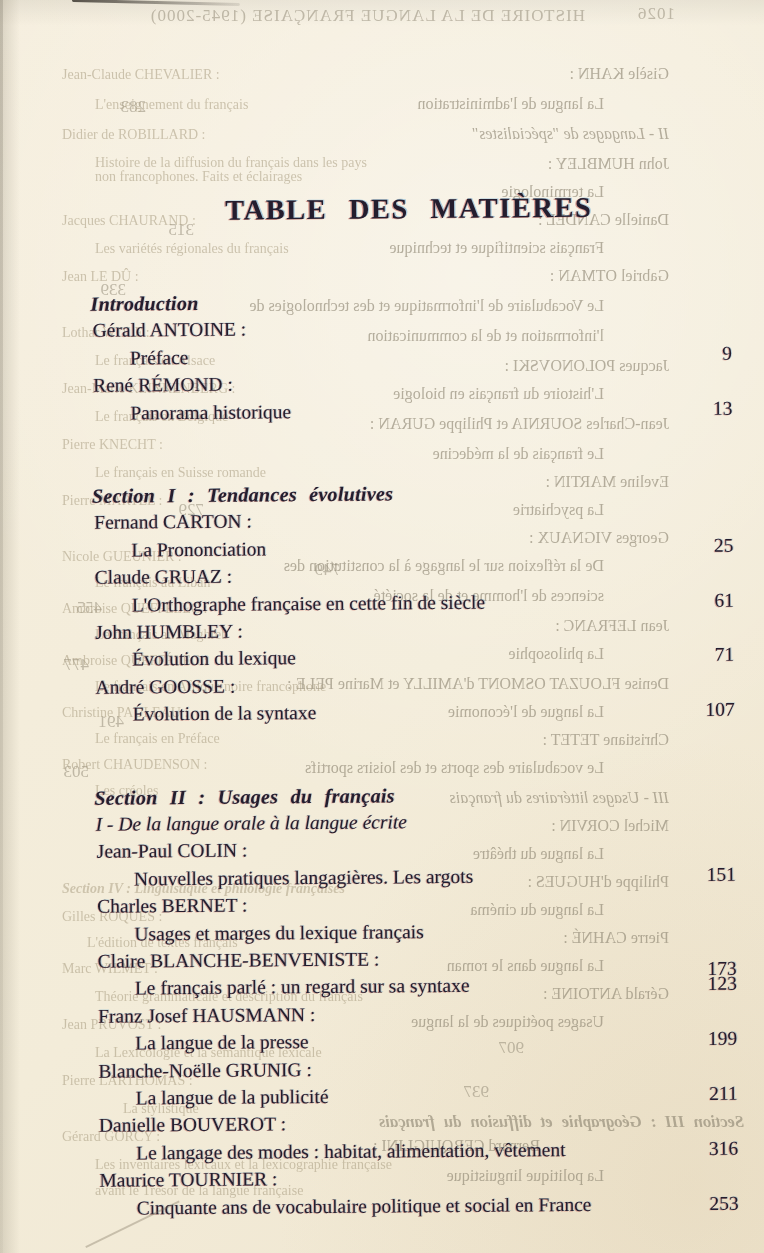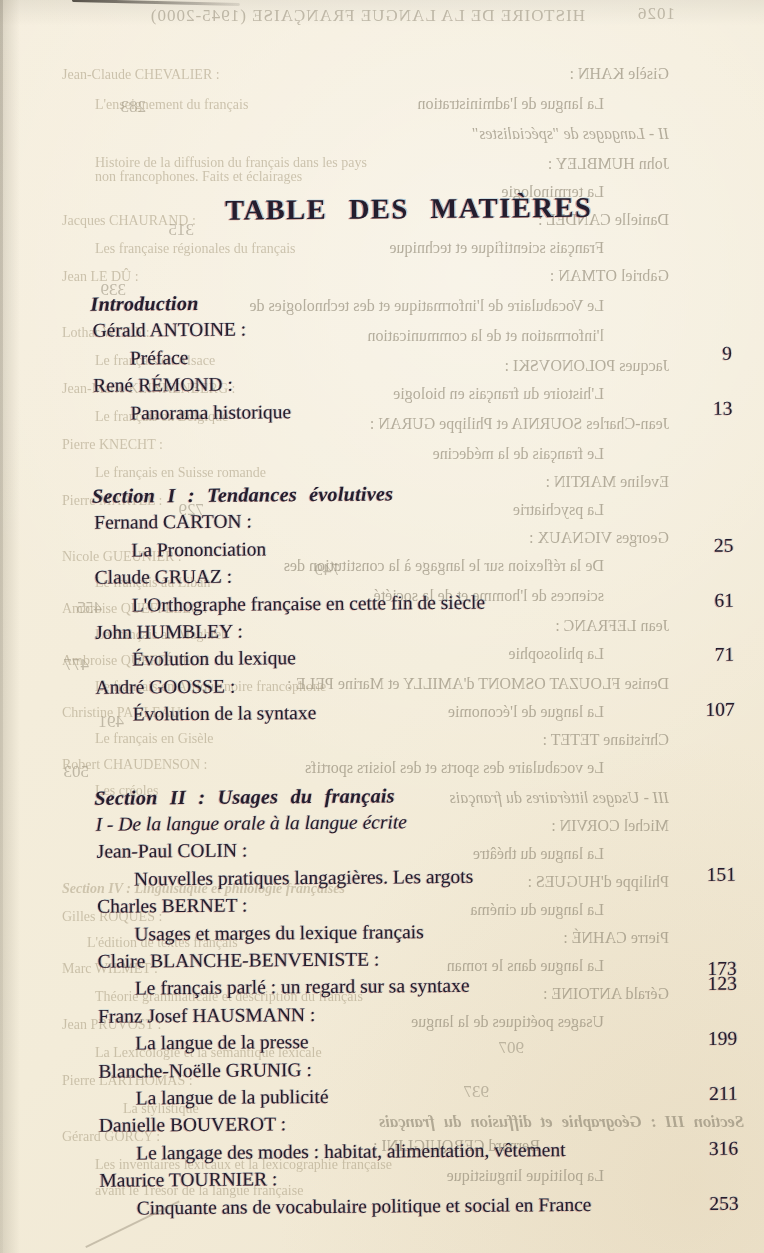--- a/index.html
+++ b/index.html
@@ -118,40 +118,41 @@
       <div class="b-line b-num" style="left: 662px; top: 598px;">455</div>
       <div class="b-line b-num" style="left: 675px; top: 655px;">477</div>
       <div class="b-line b-num" style="left: 640px; top: 712px;">491</div>
       <div class="b-line b-num" style="left: 675px; top: 762px;">503</div>
       <div class="b-line b-num" style="left: 240px; top: 1038px;">907</div>
       <div class="b-line b-num" style="left: 275px; top: 1082px;">937</div>
     </div>
   <div class="ghost-layer" id="ghost">
       <div class="g-line" style="left: 62px; top: 64px;">Jean-Claude CHEVALIER :</div>
       <div class="g-line" style="left: 95px; top: 94px;">L'enseignement du français</div>
+      <div class="g-line" style="left: 62px; top: 124px;">Didier de ROBILLARD :</div>
       <div class="g-line" style="left: 95px; top: 152px;">Histoire de la diffusion du français dans les pays</div>
       <div class="g-line" style="left: 95px; top: 166px;">non francophones. Faits et éclairages</div>
       <div class="g-line" style="left: 62px; top: 210px;">Jacques CHAURAND :</div>
-      <div class="g-line" style="left: 95px; top: 238px;">Les française régionales du français</div>
+      <div class="g-line" style="left: 95px; top: 238px;">Les variétés régionales du français</div>
       <div class="g-line" style="left: 62px; top: 266px;">Jean LE DÛ :</div>
       <div class="g-line" style="left: 62px; top: 322px;">Lothar WOLF :</div>
       <div class="g-line" style="left: 95px; top: 350px;">Le français en Alsace</div>
       <div class="g-line" style="left: 62px; top: 378px;">Jean-Marie KLINKENBERG :</div>
       <div class="g-line" style="left: 95px; top: 406px;">Le français en Belgique</div>
       <div class="g-line" style="left: 62px; top: 434px;">Pierre KNECHT :</div>
       <div class="g-line" style="left: 95px; top: 462px;">Le français en Suisse romande</div>
       <div class="g-line" style="left: 62px; top: 490px;">Pierre MARTEL :</div>
       <div class="g-line" style="left: 62px; top: 546px;">Nicole GUEUNIER :</div>
       <div class="g-line" style="left: 95px; top: 572px;">Le français au Liban</div>
       <div class="g-line" style="left: 62px; top: 598px;">Ambroise QUEFFÉLEC :</div>
       <div class="g-line" style="left: 95px; top: 624px;">Le français au Maghreb</div>
       <div class="g-line" style="left: 62px; top: 650px;">Ambroise QUEFFÉLEC :</div>
       <div class="g-line" style="left: 95px; top: 676px;">Le français en Afrique noire francophone</div>
       <div class="g-line" style="left: 62px; top: 702px;">Christine PAULEAU :</div>
-      <div class="g-line" style="left: 95px; top: 728px;">Le français en Gisèle</div>
+      <div class="g-line" style="left: 95px; top: 728px;">Le français en Préface</div>
       <div class="g-line" style="left: 62px; top: 754px;">Robert CHAUDENSON :</div>
       <div class="g-line" style="left: 95px; top: 780px;">Les créoles</div>
       <div class="g-line g-sec" style="left: 62px; top: 878px;">Section IV : Linguistique et philologie françaises</div>
       <div class="g-line" style="left: 62px; top: 906px;">Gilles ROQUES :</div>
       <div class="g-line" style="left: 87px; top: 932px;">L'édition de textes français</div>
       <div class="g-line" style="left: 62px; top: 958px;">Marc WILMET :</div>
       <div class="g-line" style="left: 95px; top: 986px;">Théorie grammaticale et description du français</div>
       <div class="g-line" style="left: 62px; top: 1014px;">Jean PRUVOST :</div>
       <div class="g-line" style="left: 95px; top: 1042px;">La Lexicologie et la sémantique lexicale</div>
       <div class="g-line" style="left: 62px; top: 1070px;">Pierre LARTHOMAS :</div>

